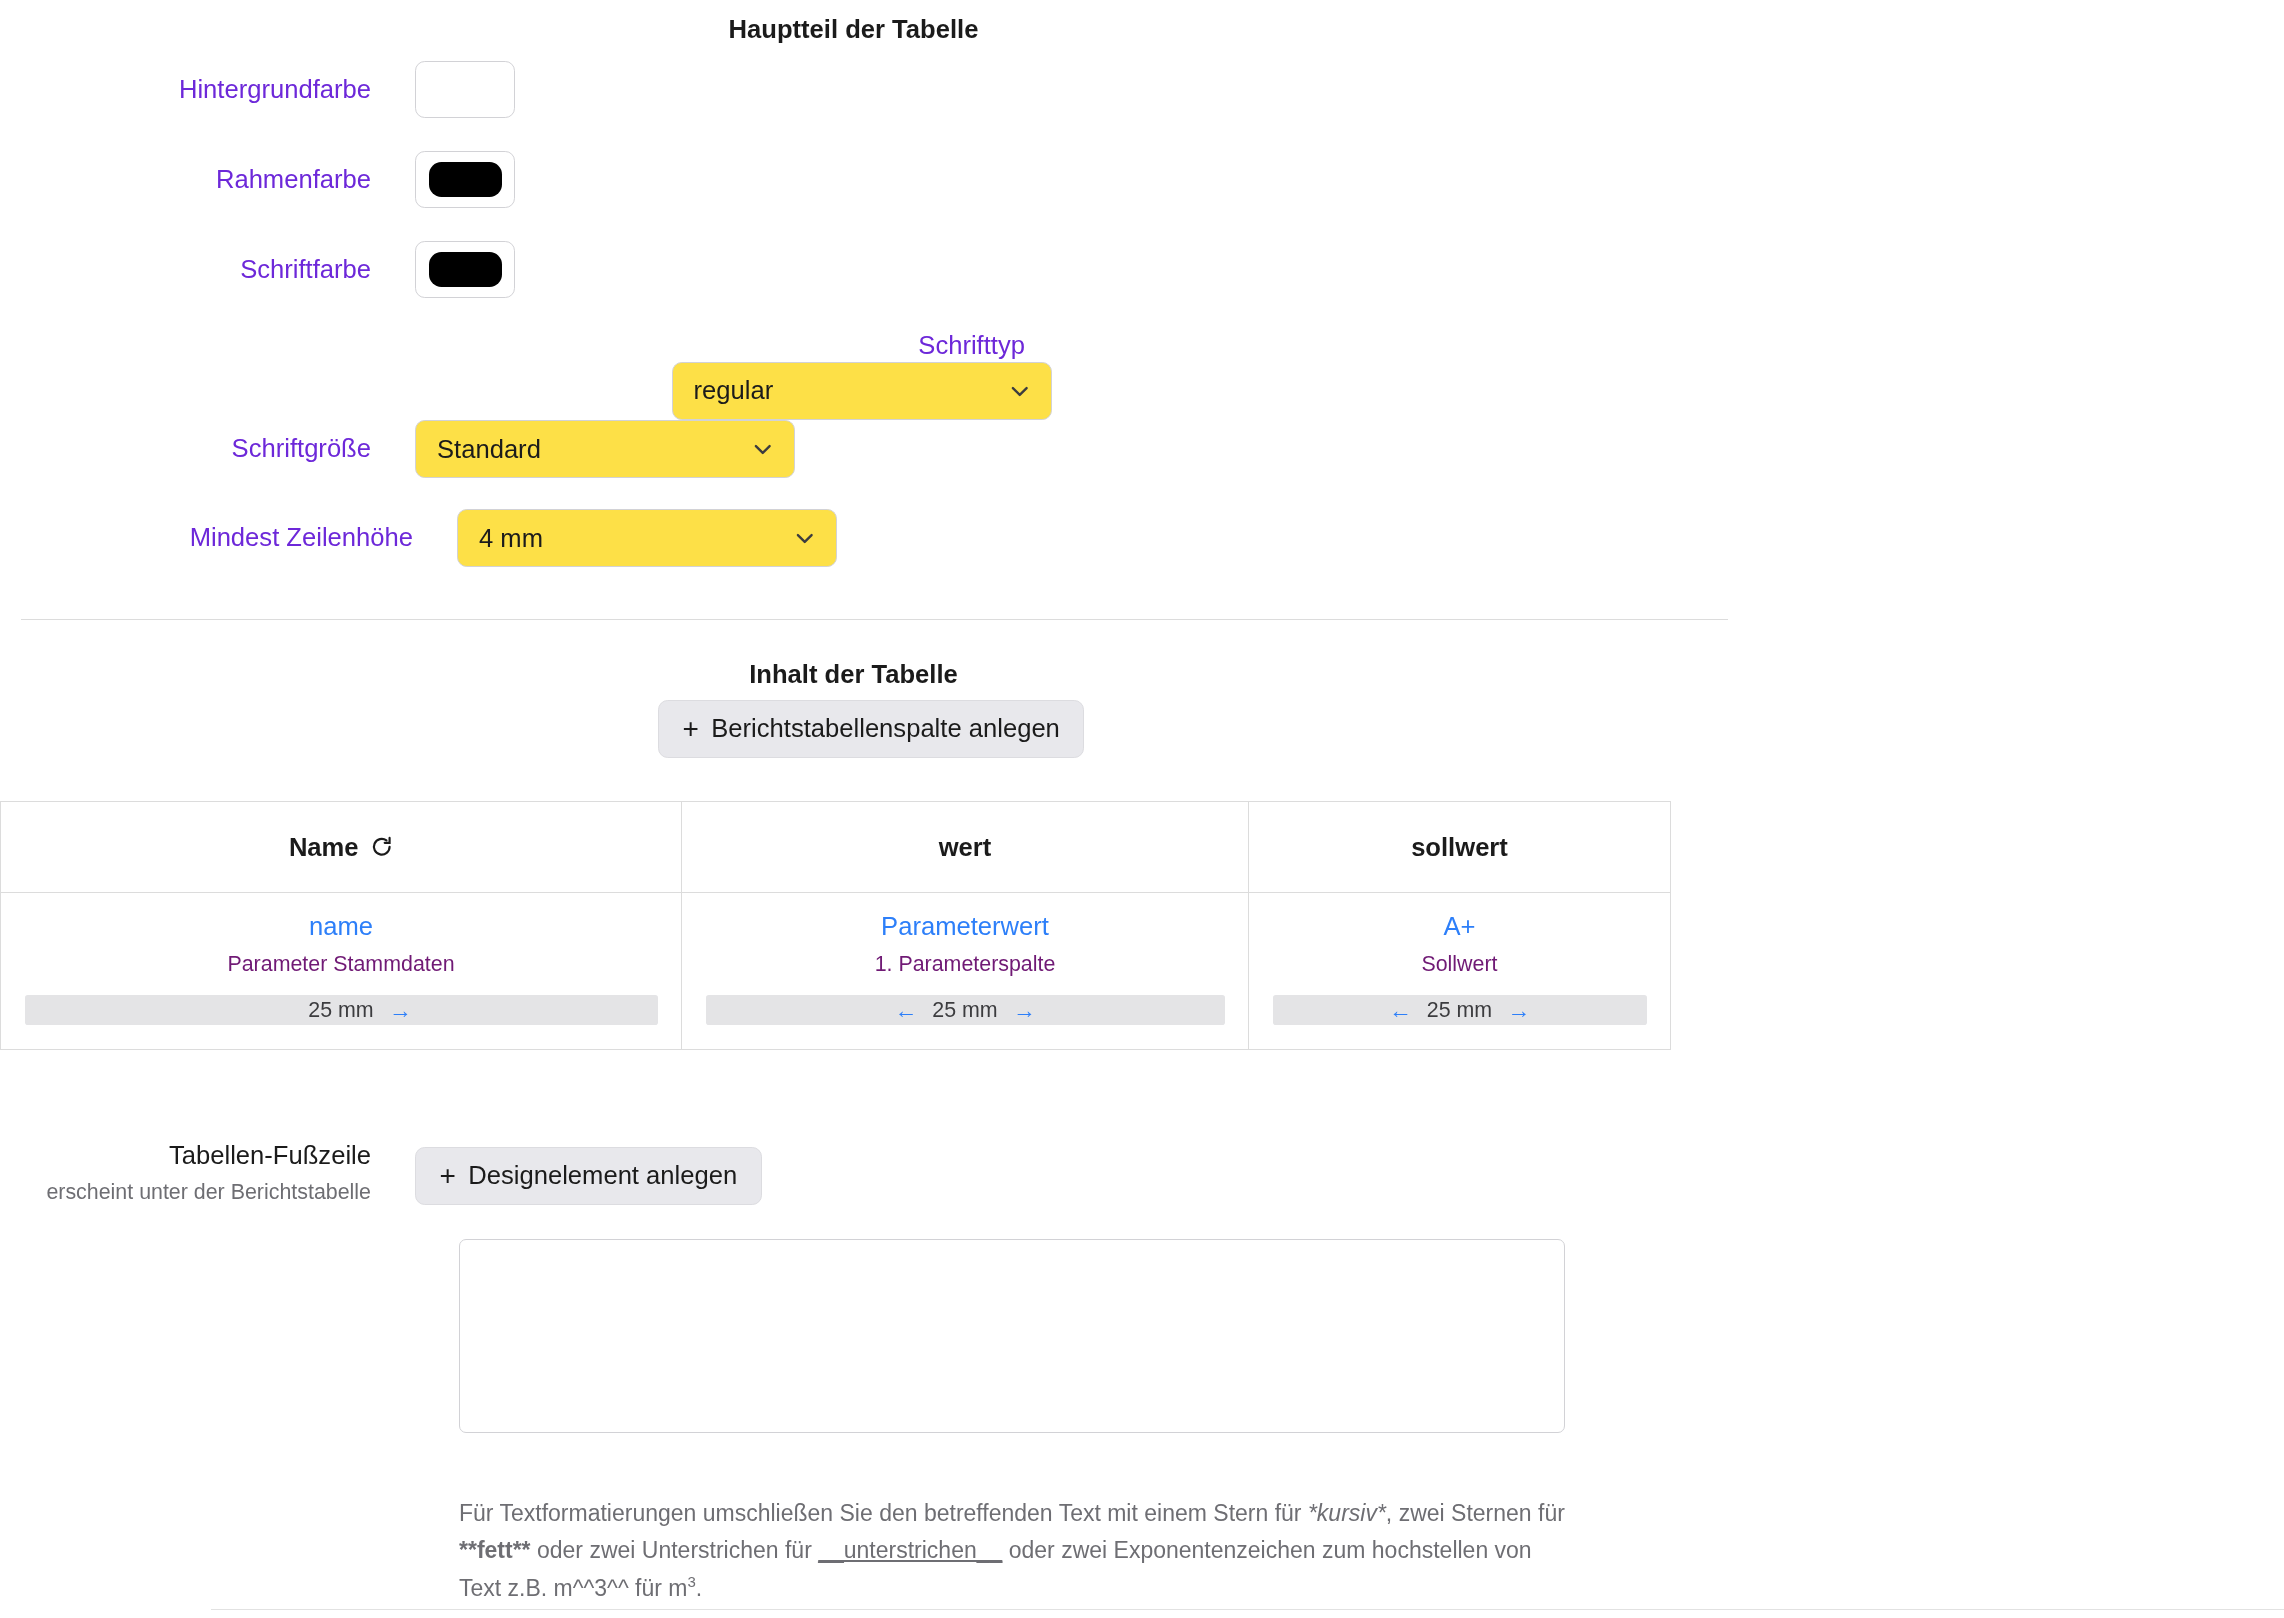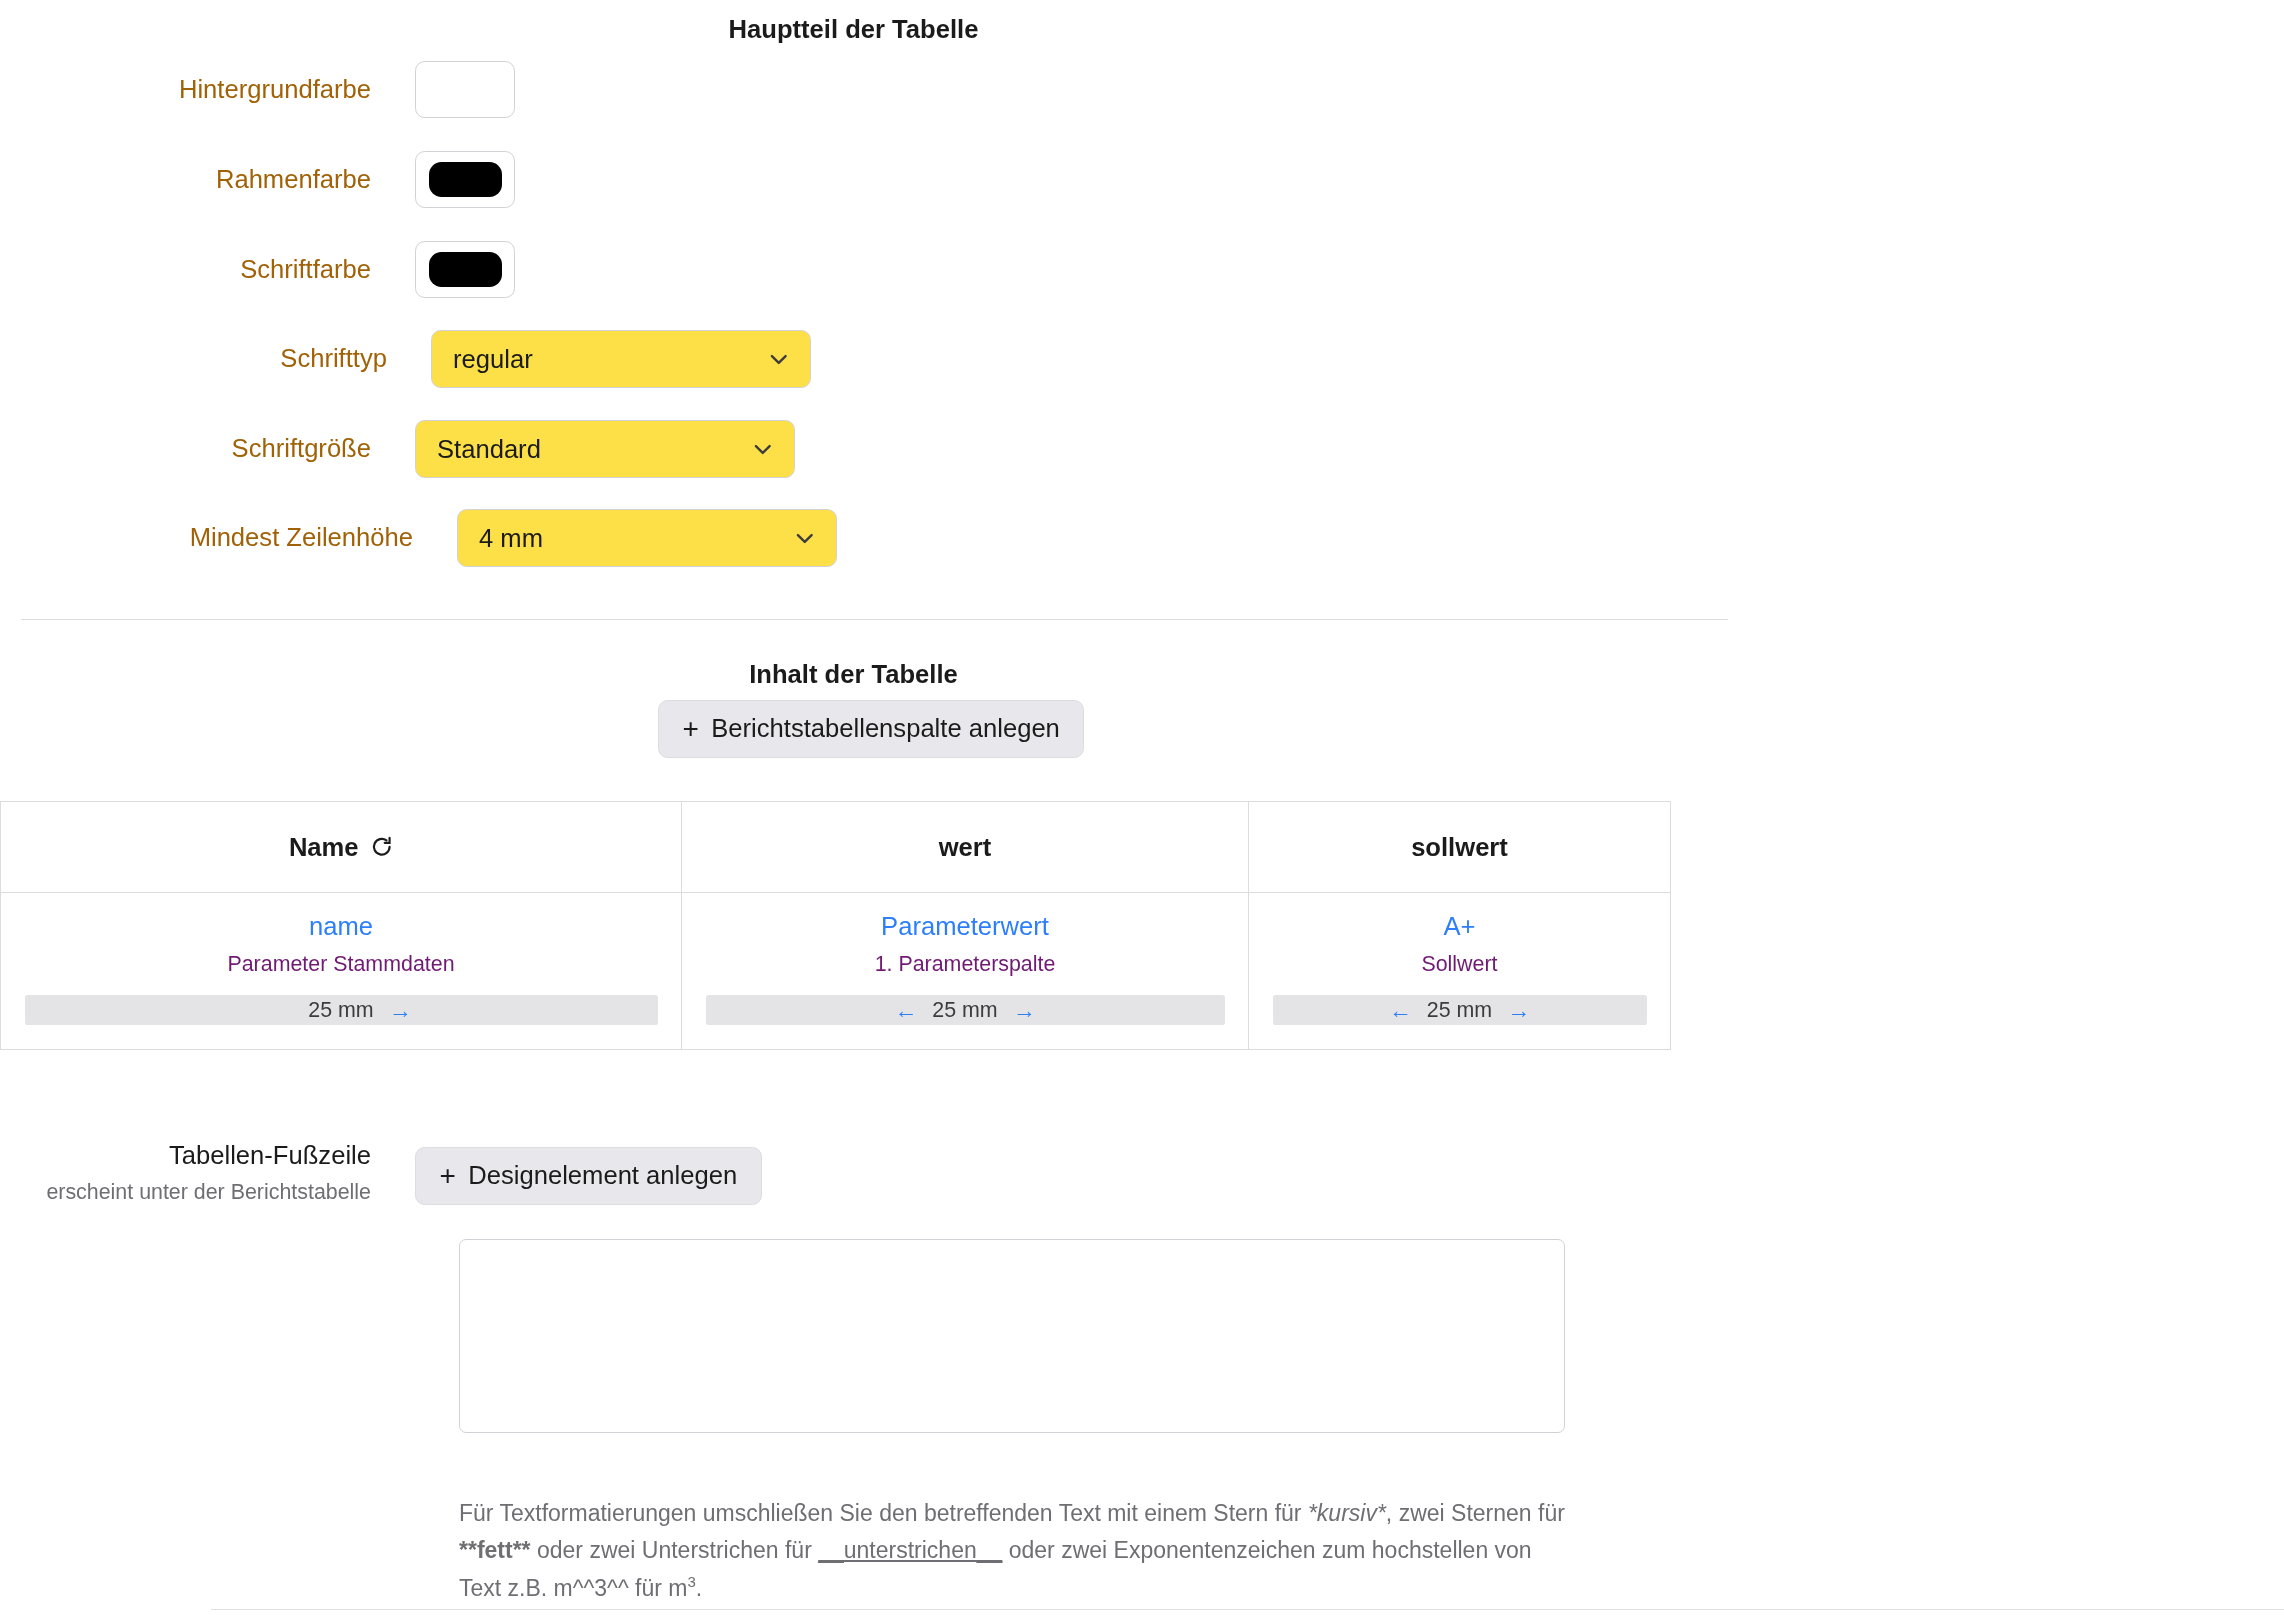--- a/index.html
+++ b/index.html
@@ -37,21 +37,21 @@
   .row {
     display: flex;
     align-items: center;
     width: 1707px;
   }
   .row-label {
     width: 415px;
     text-align: right;
     padding-right: 44px;
     font-size: 25.6px;
-    color: #a16207;
+    color: #6d28d9;
     line-height: 1.25;
   }
   .row-control {
     flex: 1 1 auto;
   }
 
   
   .color-btn {
     width: 100px;
     height: 57px;
@@ -226,21 +226,21 @@
     width: 2074px;
     height: 1.4px;
     background: #e2e2e2;
   }
 
   
   #title-main      { position: absolute; left: 0;    top: 15px; }
   #row-bg          { position: absolute; left: 0;    top: 61px; }
   #row-border      { position: absolute; left: 0;    top: 151px; }
   #row-font-color  { position: absolute; left: 0;    top: 241px; }
-  #row-fonttype    { position: absolute; left: 16px;    top: 330px; }
+  #row-fonttype    { position: absolute; left: 8px;    top: 330px; flex-direction: column; }
   #row-fontsize    { position: absolute; left: 0;    top: 420px; }
   #row-rowheight   { position: absolute; left: 0;    top: 509px; margin-left: 42px; }
   #divider-1       { position: absolute; left: 21px; top: 619px; }
   #title-content   { position: absolute; left: 0;    top: 660px; }
   #btn-addcol      { position: absolute; left: 658px;top: 700px; }
   #table-wrap      { position: absolute; left: 0;    top: 801px; }
   #footer-row      { position: absolute; left: 0;    top: 1141px; display: flex; align-items: flex-end; }
   #ta-wrap         { position: absolute; left: 459px;top: 1239px; }
   #help-wrap       { position: absolute; left: 459px;top: 1495px; }
 </style>

